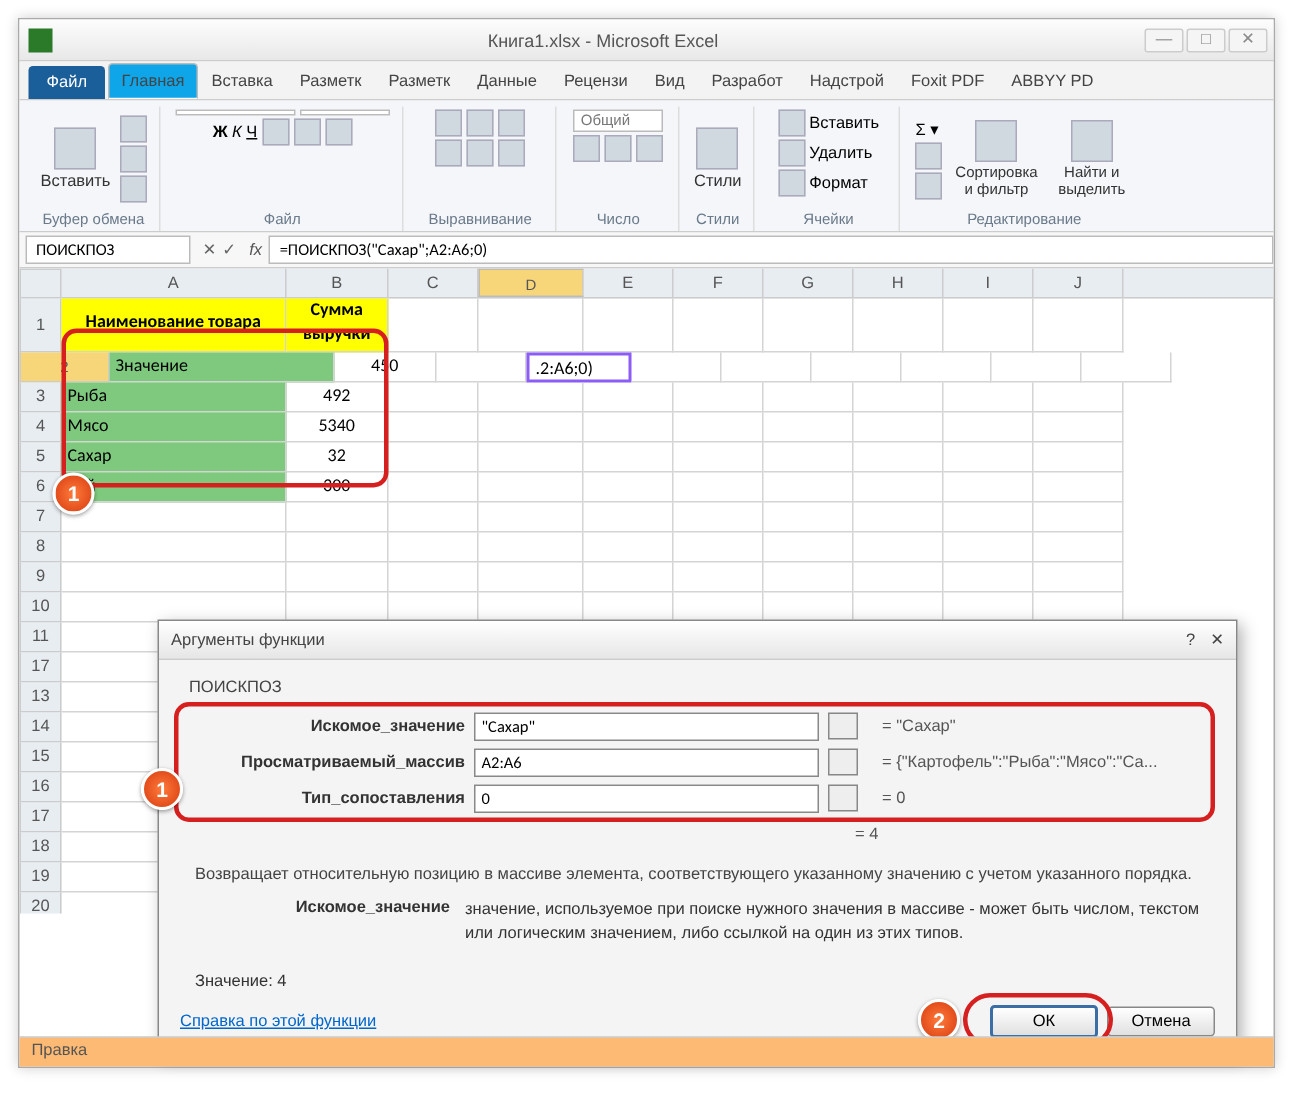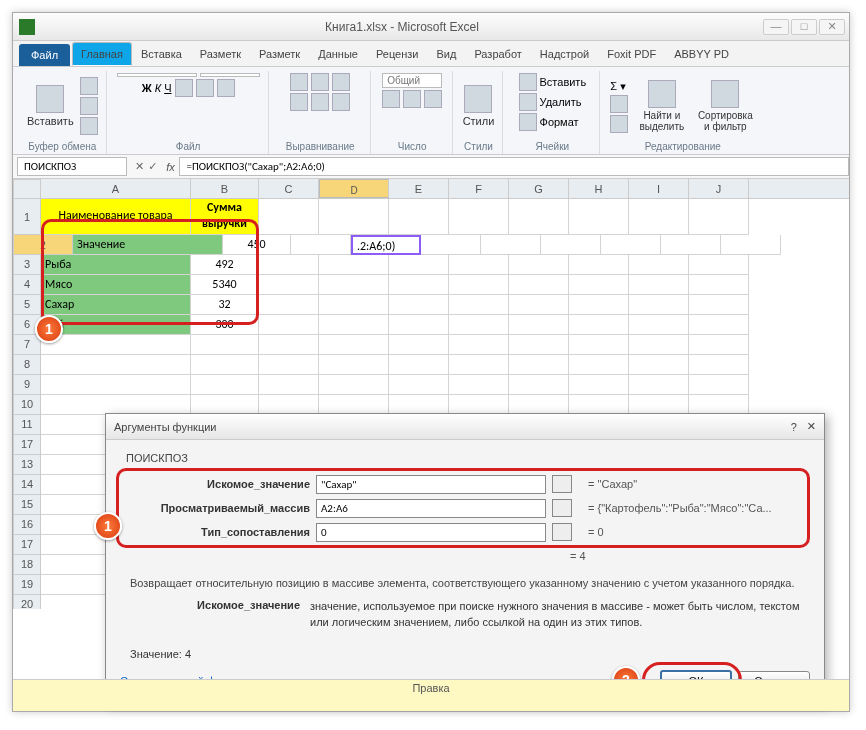--- a/index.html
+++ b/index.html
@@ -32,21 +32,21 @@
 .sheet{display:flex;height:430px;position:relative;}
 .colhdrs{height:20px;background:#e8edf2;display:flex;border-bottom:1px solid #ccc;}
 .ch{border-right:1px solid #ccc;text-align:center;line-height:20px;color:#555;}
 .ch.sel{background:#f7d67a;}
 .gridwrap{flex:1;overflow:hidden;position:relative;}
 .grid{position:relative;}
 .cellrow{display:flex;height:20px;}
 .rhead{width:28px;background:#e8edf2;border:1px solid #ccc;border-top:none;text-align:center;line-height:19px;color:#555;}
 .rhead.sel{background:#f7d67a;}
 .cell{border-right:1px solid #d4d4d4;border-bottom:1px solid #d4d4d4;padding:0 4px;line-height:19px;font-family:Calibri;font-size:12px;overflow:hidden;white-space:nowrap;}
-.hdrA{background:#ffff00;font-weight:normal;text-align:center;}
+.hdrA{background:#ffff00;font-weight:bold;text-align:center;}
 .hdrB{background:#ffff00;font-weight:bold;text-align:center;}
 .greenA{background:#7fc97f;}
 .greenB{text-align:center;}
 .activecell{border:2px solid #8b5cf6;}
 .redbox{position:absolute;border:3px solid #d62020;border-radius:10px;pointer-events:none;}
 .badge{position:absolute;width:28px;height:28px;border-radius:50%;background:radial-gradient(#ff7a3a,#d63a10);color:#fff;font-weight:bold;display:flex;align-items:center;justify-content:center;border:2px solid #fff;box-shadow:0 1px 3px rgba(0,0,0,.4);font-size:14px;}
 .dialog{position:absolute;left:92px;top:400px;width:720px;height:290px;background:#f4f4f4;border:1px solid #888;box-shadow:3px 3px 10px rgba(0,0,0,.3);}
 .dlgtitle{height:26px;background:linear-gradient(#fff,#e6e6e6);border-bottom:1px solid #ccc;display:flex;align-items:center;padding:0 8px;color:#444;}
 .dlgtitle .sp{flex:1;}
 .dlgbody{padding:8px 14px;font-size:11px;color:#333;}
@@ -57,21 +57,21 @@
 .refbtn{width:20px;height:18px;border:1px solid #888;background:#eee;display:inline-block;}
 .argres{color:#555;padding-left:10px;}
 .desc{margin:14px 0 8px 10px;line-height:1.4;color:#444;}
 .desc2{display:flex;margin:4px 0 0 10px;}
 .desc2 .l{width:180px;text-align:right;font-weight:bold;padding-right:10px;}
 .desc2 .r{flex:1;line-height:1.4;}
 .dlgfoot{position:absolute;bottom:10px;left:14px;right:14px;display:flex;align-items:center;}
 .link{color:#0066cc;text-decoration:underline;cursor:pointer;}
 .dbtn{min-width:72px;padding:3px 12px;border:1px solid #888;background:linear-gradient(#fff,#e0e0e0);margin-left:6px;border-radius:3px;}
 .dbtn.ok{border:2px solid #3a6ea5;}
-.status{position:absolute;bottom:0;left:0;right:0;height:32px;background:#fef9c3;border-top:1px solid #ccc;padding:2px 8px;color:#555;text-align:center;}
+.status{position:absolute;bottom:0;left:0;right:0;height:20px;background:#fdba74;border-top:1px solid #ccc;padding:2px 8px;color:#555;}
 </style>
 </head>
 <body>
 
 <div class="outer">
 
   <div class="titlebar">
     <span class="icon"></span>
     <span class="title">Книга1.xlsx - Microsoft Excel</span>
     <div class="winbtns">
@@ -182,25 +182,25 @@
     </div>
     <div class="group" style="min-width:150px;border-right:none">
       <div class="gbody">
         <div class="stack">
             <span>Σ ▾</span>
             <span class="ico"></span>
             <span class="ico"></span>
           </div>
         <div class="bigbtn">
             <span class="ico lg"></span>
-            <span style="font-size:10px;max-width:55px;text-align:center">Найти и выделить</span>
+            <span style="font-size:10px;max-width:60px;text-align:center">Сортировка и фильтр</span>
           </div>
         <div class="bigbtn">
             <span class="ico lg"></span>
-            <span style="font-size:10px;max-width:60px;text-align:center">Сортировка и фильтр</span>
+            <span style="font-size:10px;max-width:55px;text-align:center">Найти и выделить</span>
           </div>
       </div>
       <div class="glabel">Редактирование</div>
     </div>
   </div>
 
   <div class="fbar">
     <div class="namebox">ПОИСКПОЗ</div>
     <div class="btns">
         <span>✕</span>

